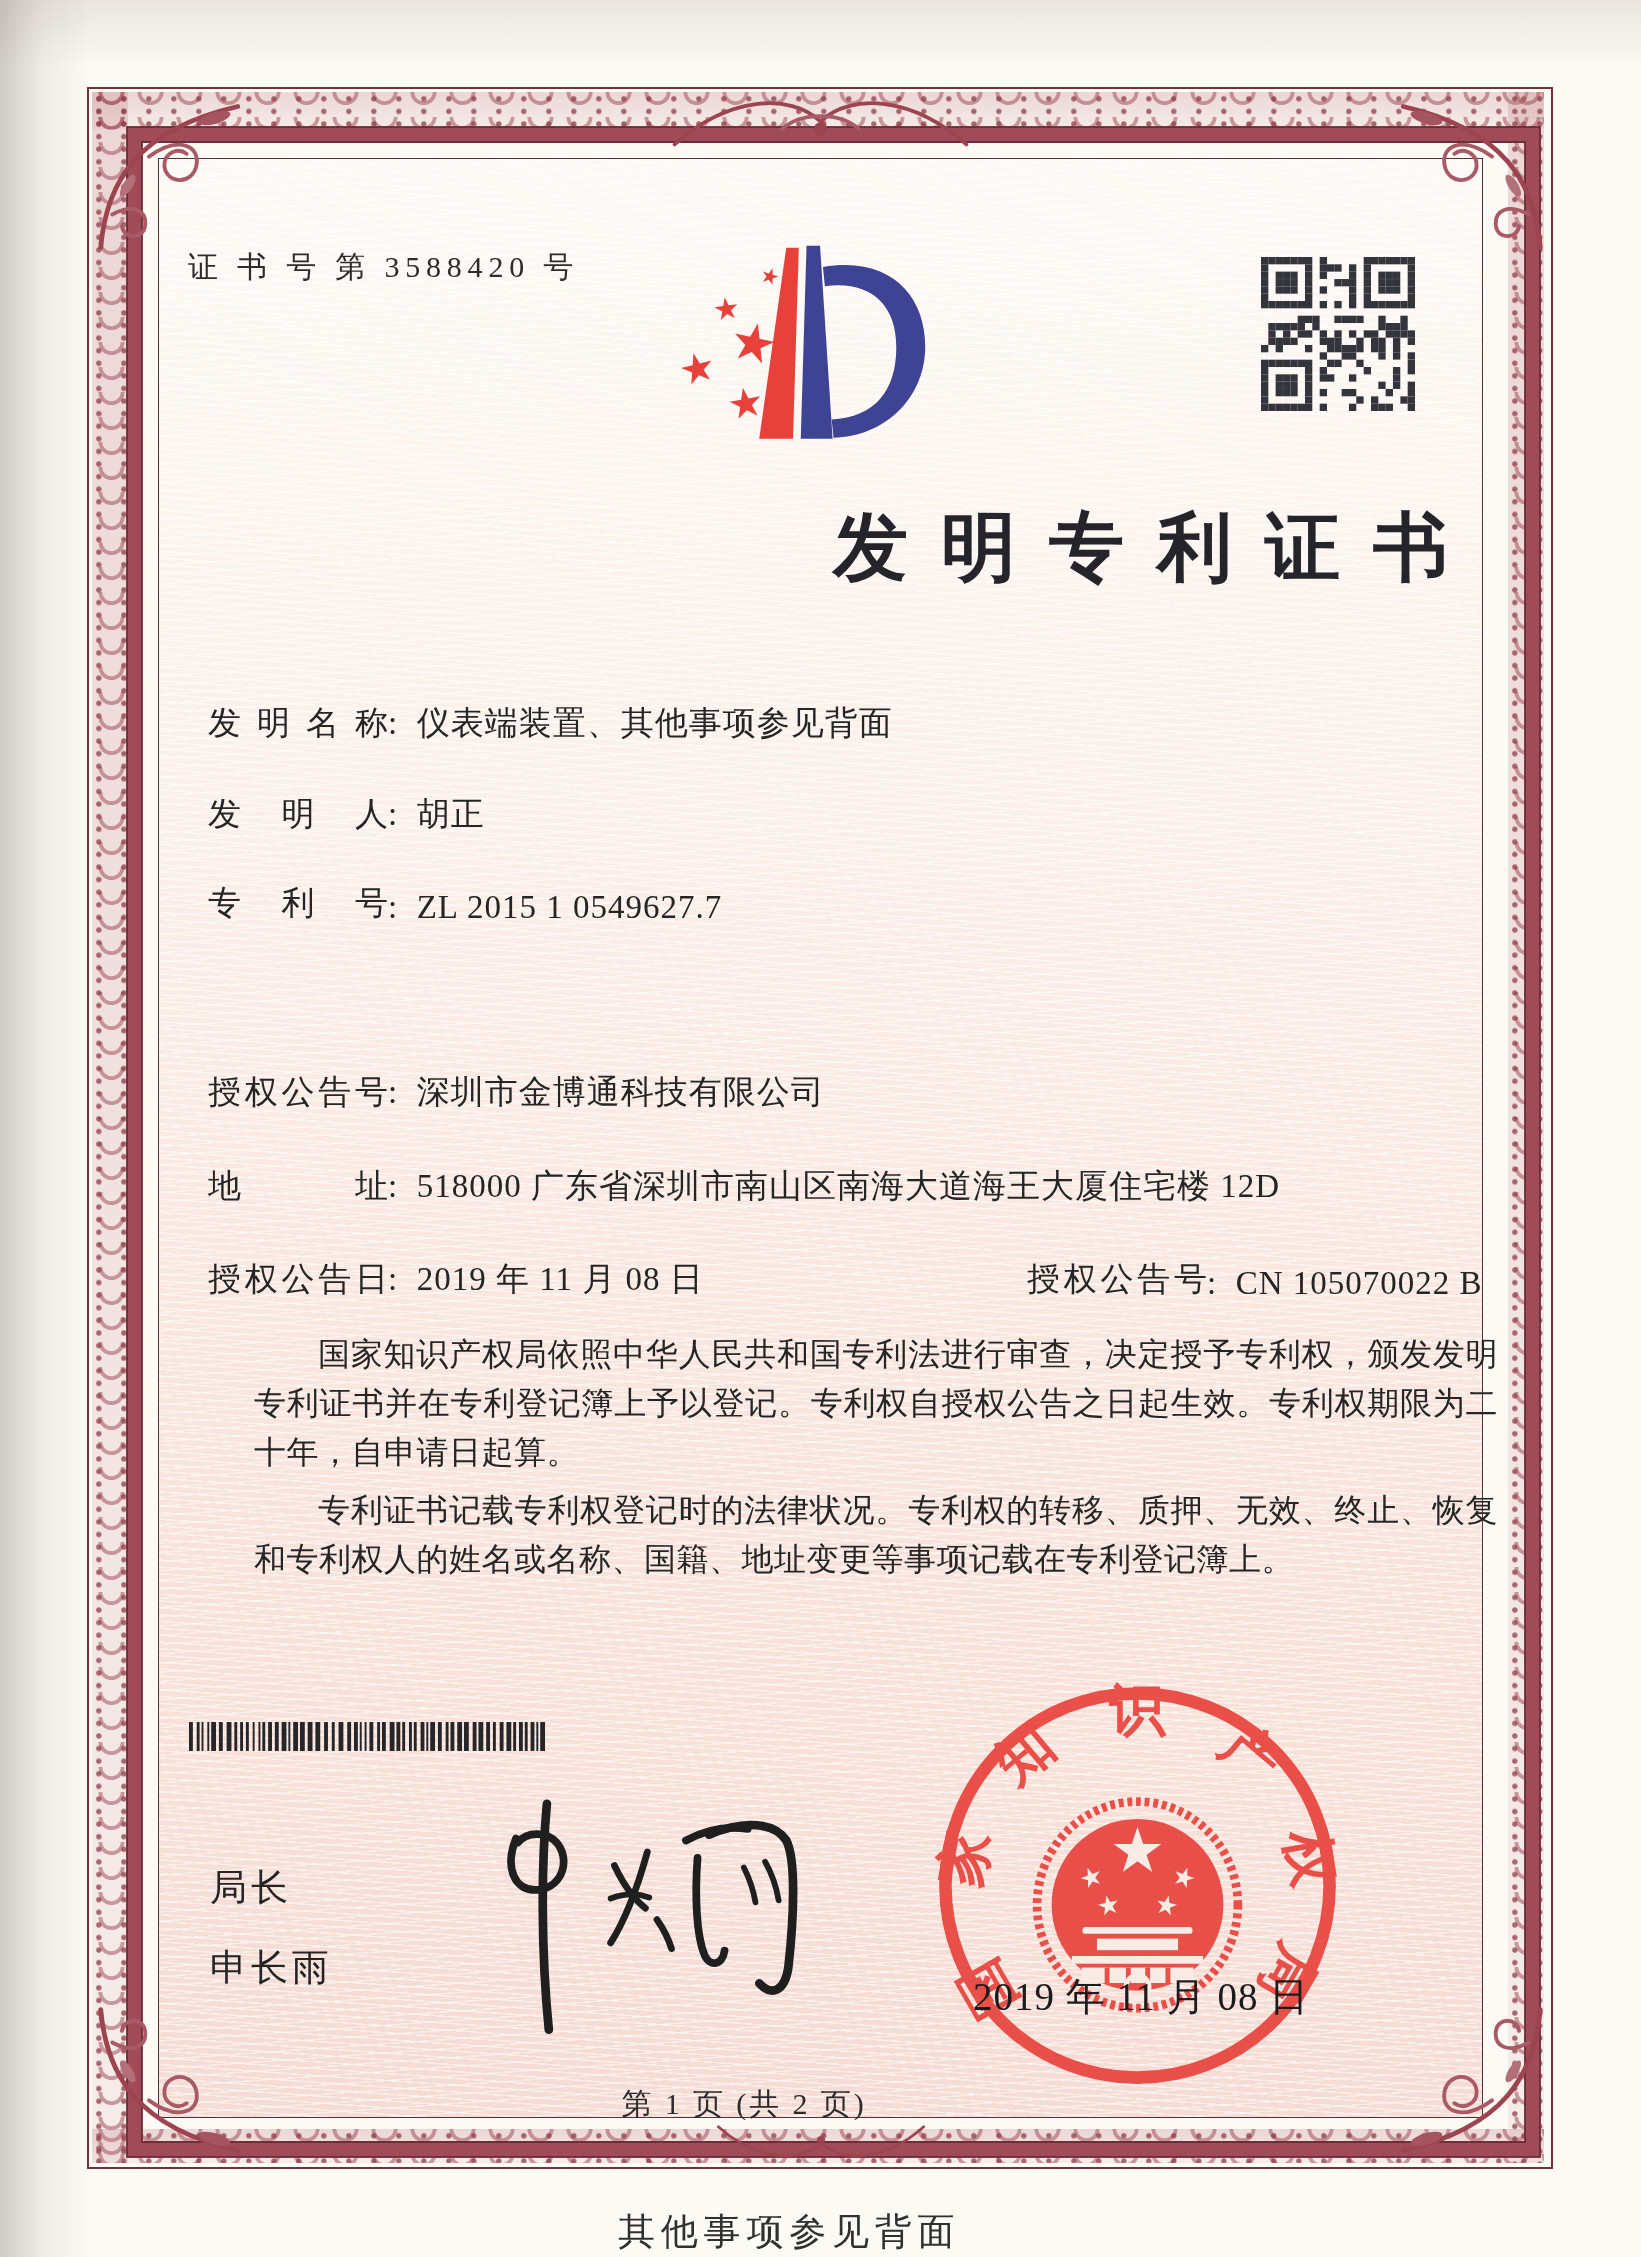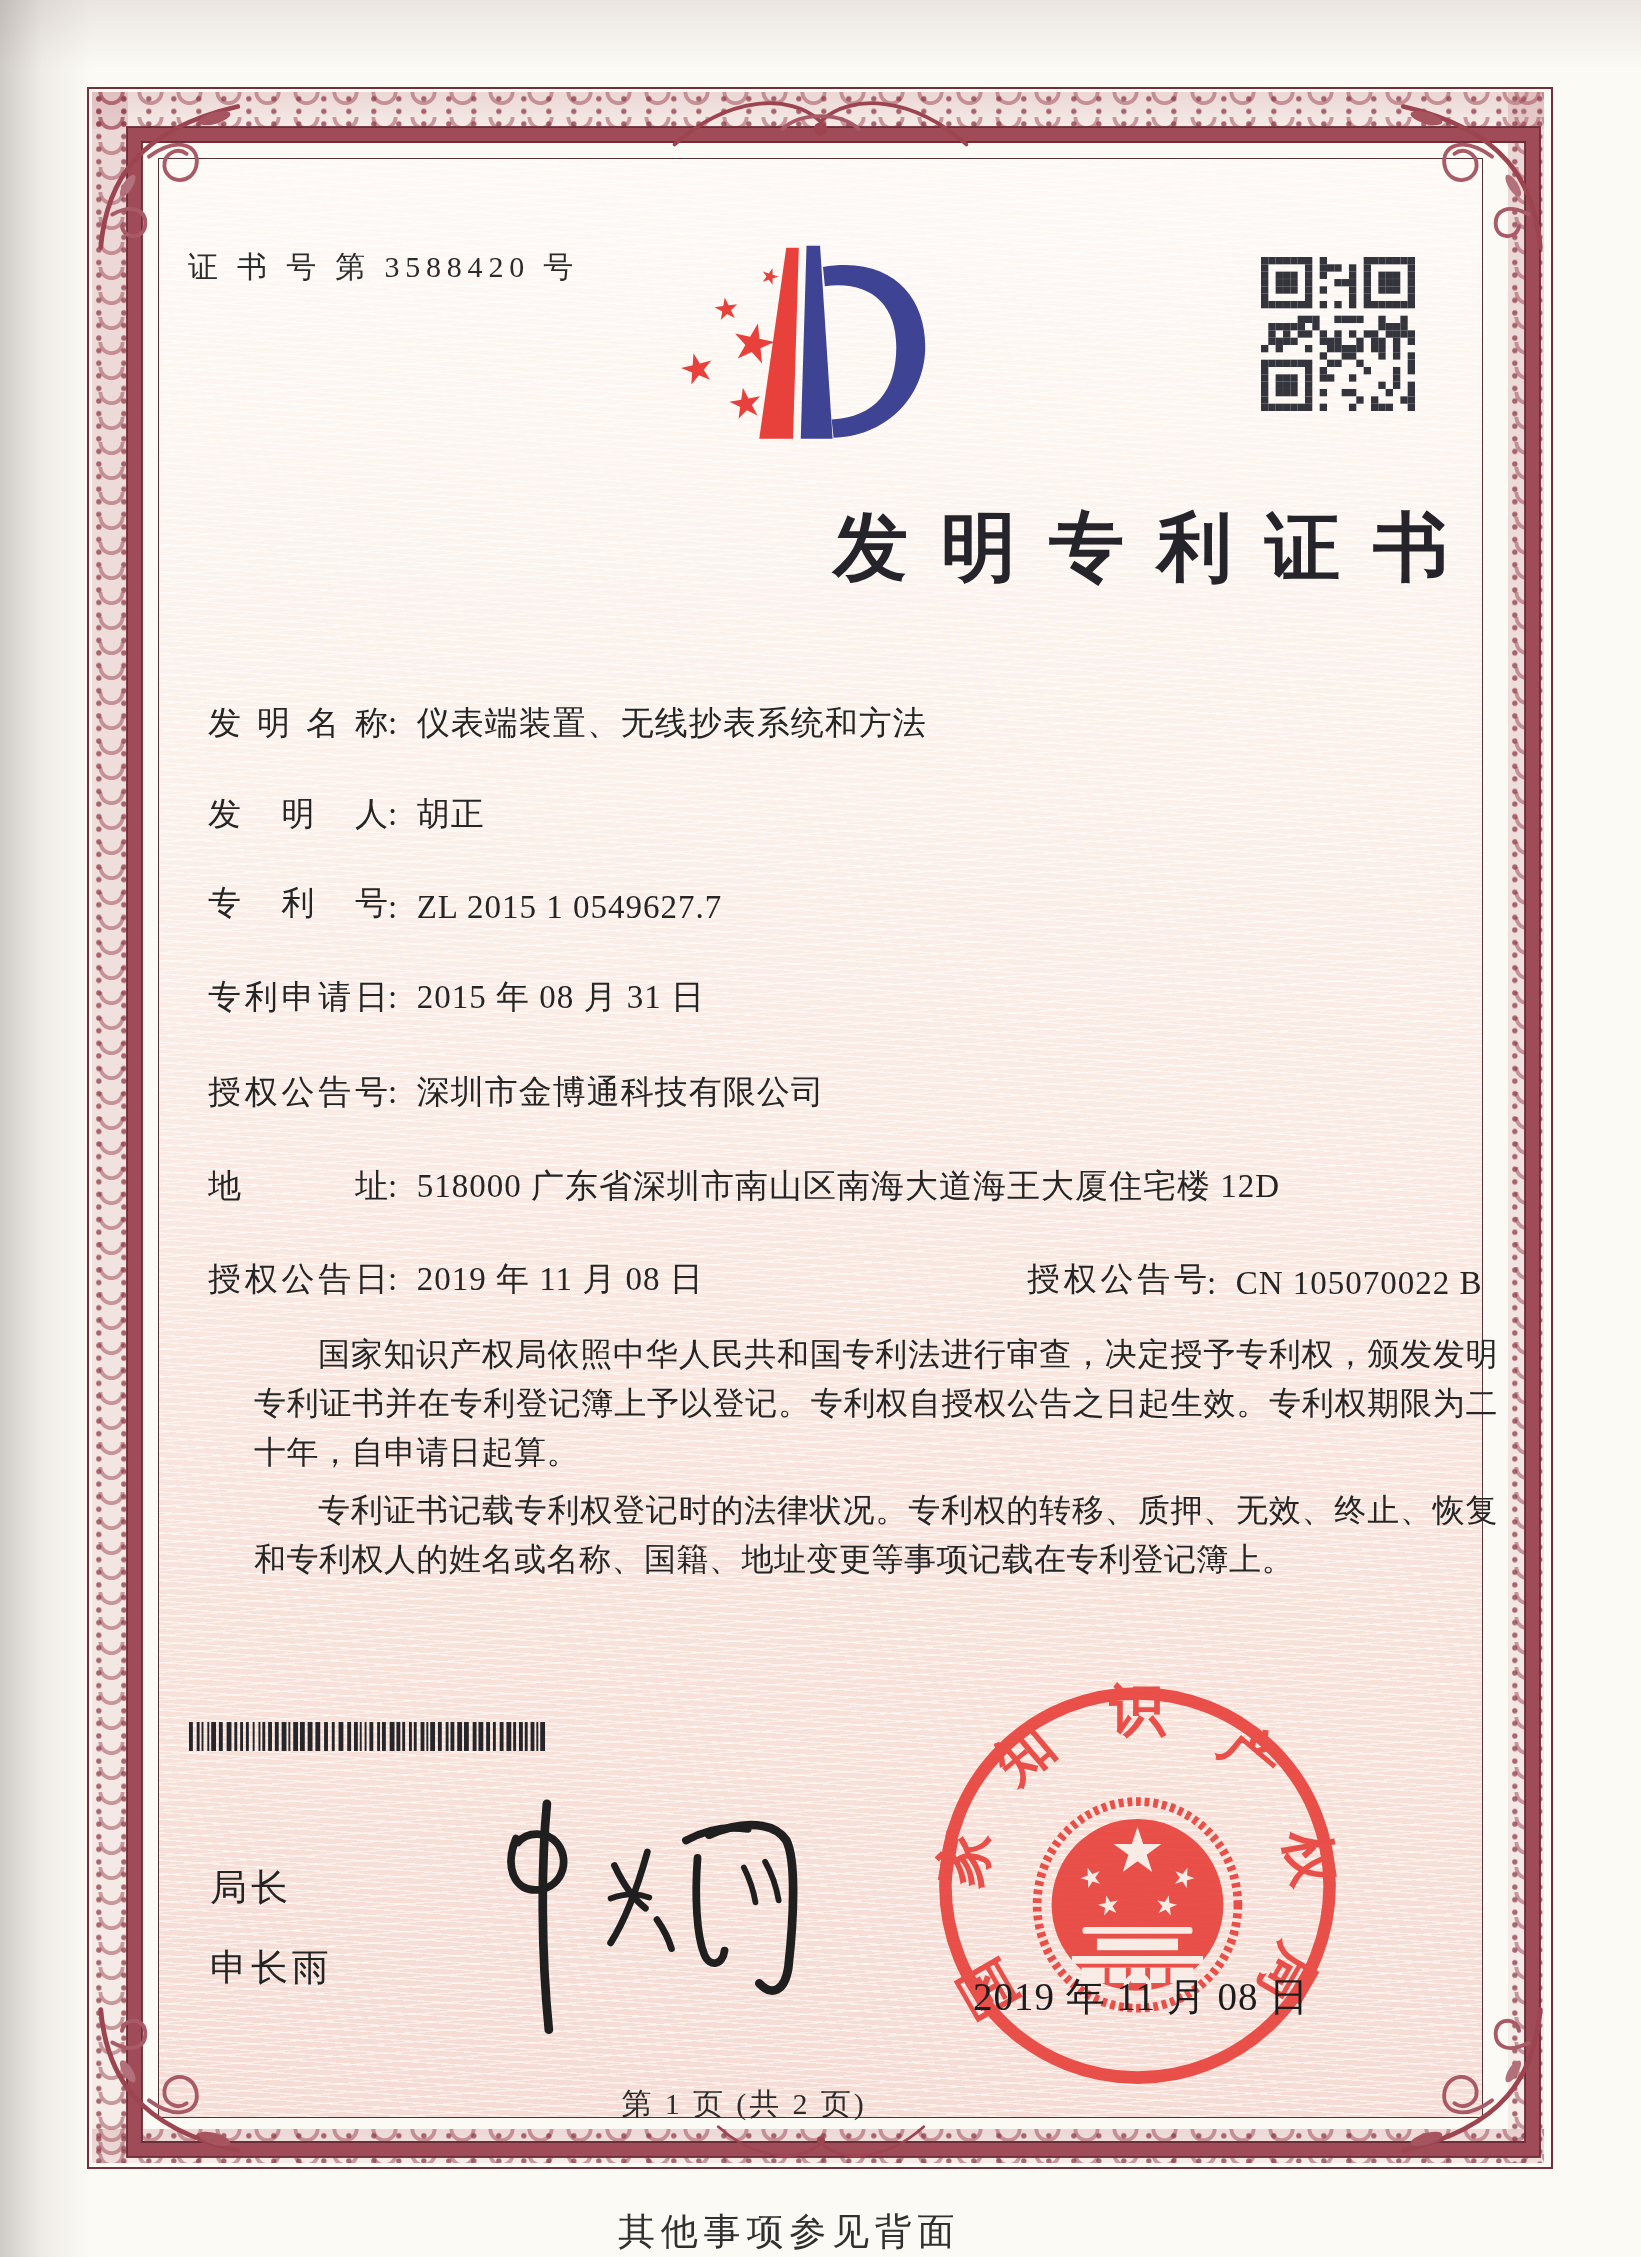--- a/index.html
+++ b/index.html
@@ -362,30 +362,27 @@
       <rect x="91.4" y="152.4" width="7.6" height="7.6"></rect>
       <rect x="114.3" y="152.4" width="7.6" height="7.6"></rect>
       <rect x="121.9" y="152.4" width="7.6" height="7.6"></rect>
       <rect x="129.5" y="152.4" width="7.6" height="7.6"></rect>
       <rect x="152.4" y="152.4" width="7.6" height="7.6"></rect>
     </svg>
 
   <div class="title">发明专利证书</div>
 
   <div class="frow" style="top:701px">
-    <span class="f-label">发明名称</span><span class="f-colon">:</span><span class="f-value">仪表端装置、无线抄表系统和方法</span>
+    <span class="f-label">发明名称</span><span class="f-colon">:</span><span class="f-value">仪表端装置、其他事项参见背面</span>
   </div>
   <div class="frow" style="top:792px">
     <span class="f-label">发明人</span><span class="f-colon">:</span><span class="f-value">胡正</span>
   </div>
   <div class="frow" style="top:881px">
     <span class="f-label">专利号</span><span class="f-colon">:</span><span class="f-value">ZL 2015 1 0549627.7</span>
-  </div>
-  <div class="frow" style="top:975px">
-    <span class="f-label">专利申请日</span><span class="f-colon">:</span><span class="f-value">2015 年 08 月 31 日</span>
   </div>
   <div class="frow" style="top:1070px">
     <span class="f-label">授权公告号</span><span class="f-colon">:</span><span class="f-value">深圳市金博通科技有限公司</span>
   </div>
   <div class="frow" style="top:1164px">
     <span class="f-label">地址</span><span class="f-colon">:</span><span class="f-value">518000 广东省深圳市南山区南海大道海王大厦住宅楼 12D</span>
   </div>
   <div class="frow" style="top:1257px">
     <span class="f-label">授权公告日</span><span class="f-colon">:</span><span class="f-value">2019 年 11 月 08 日</span>
     <span class="grant2">

